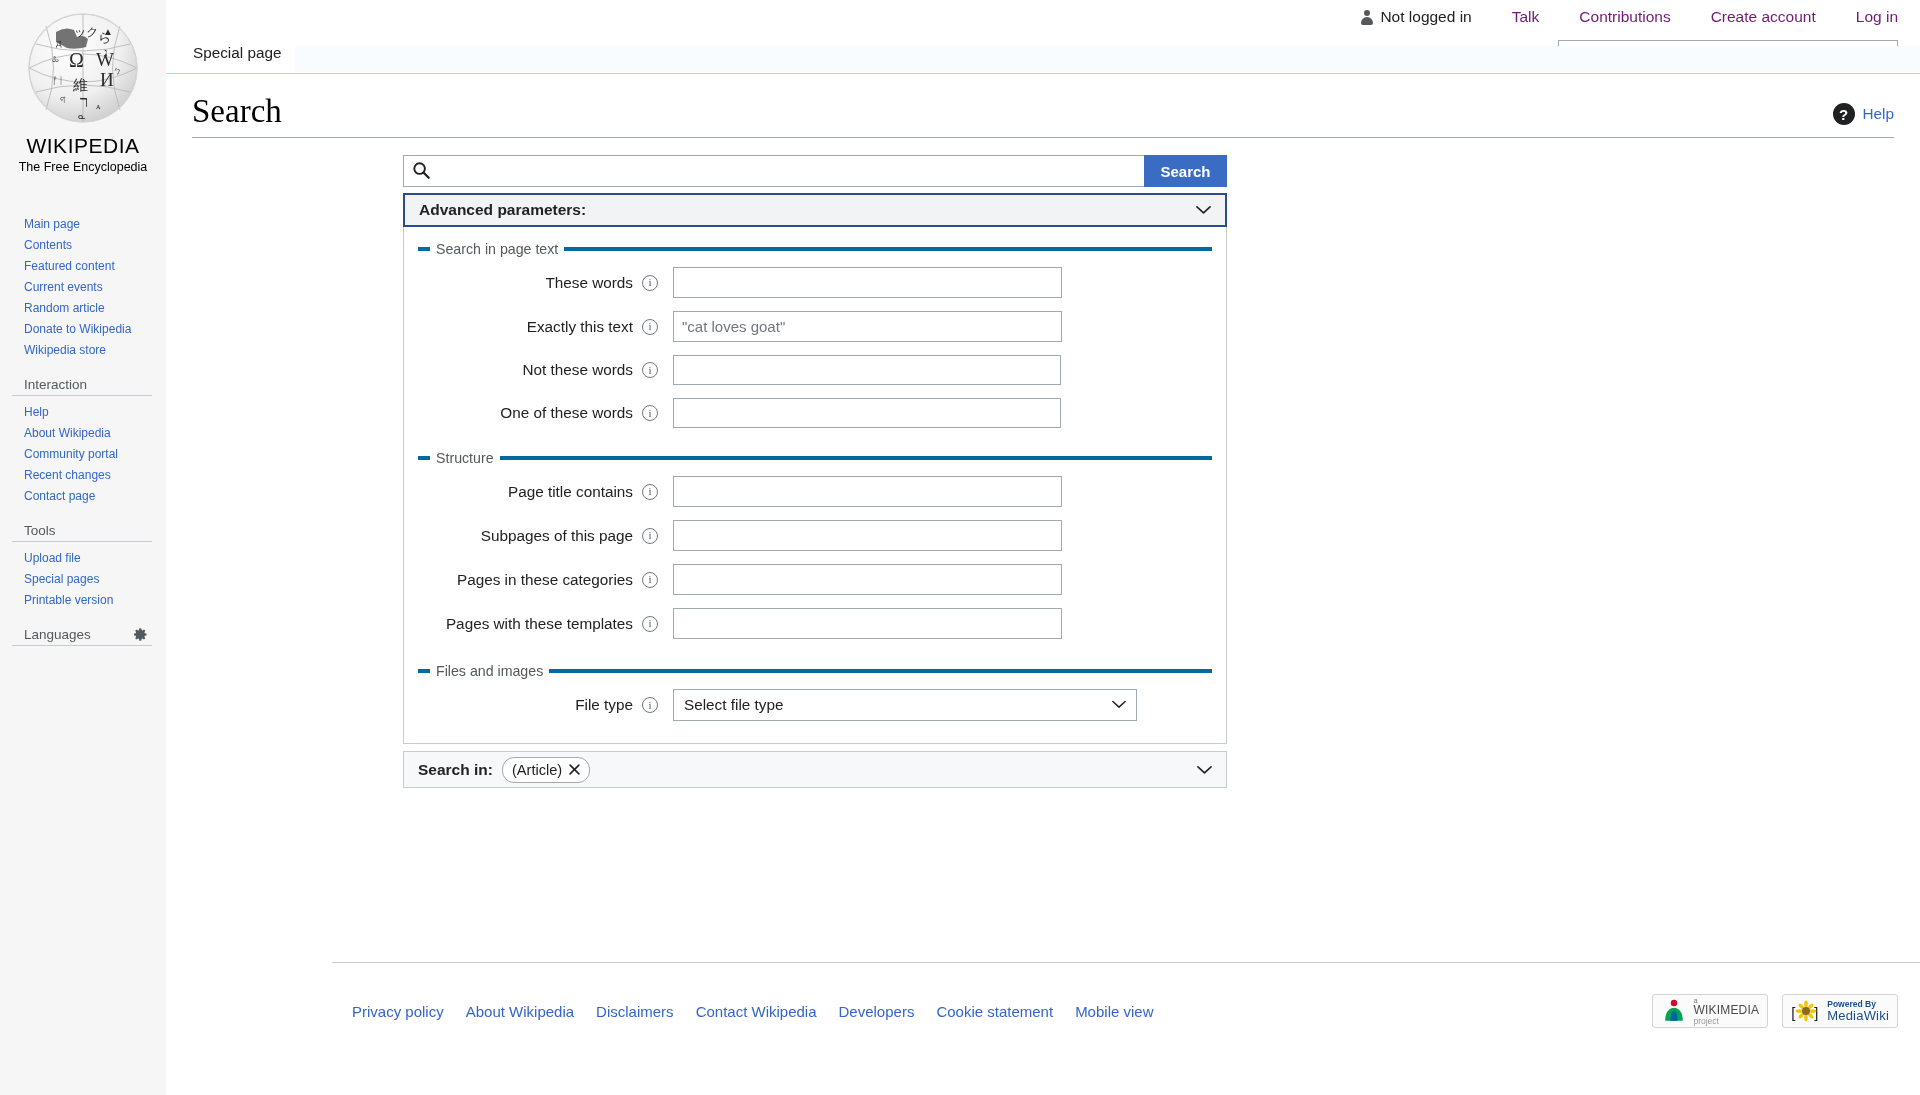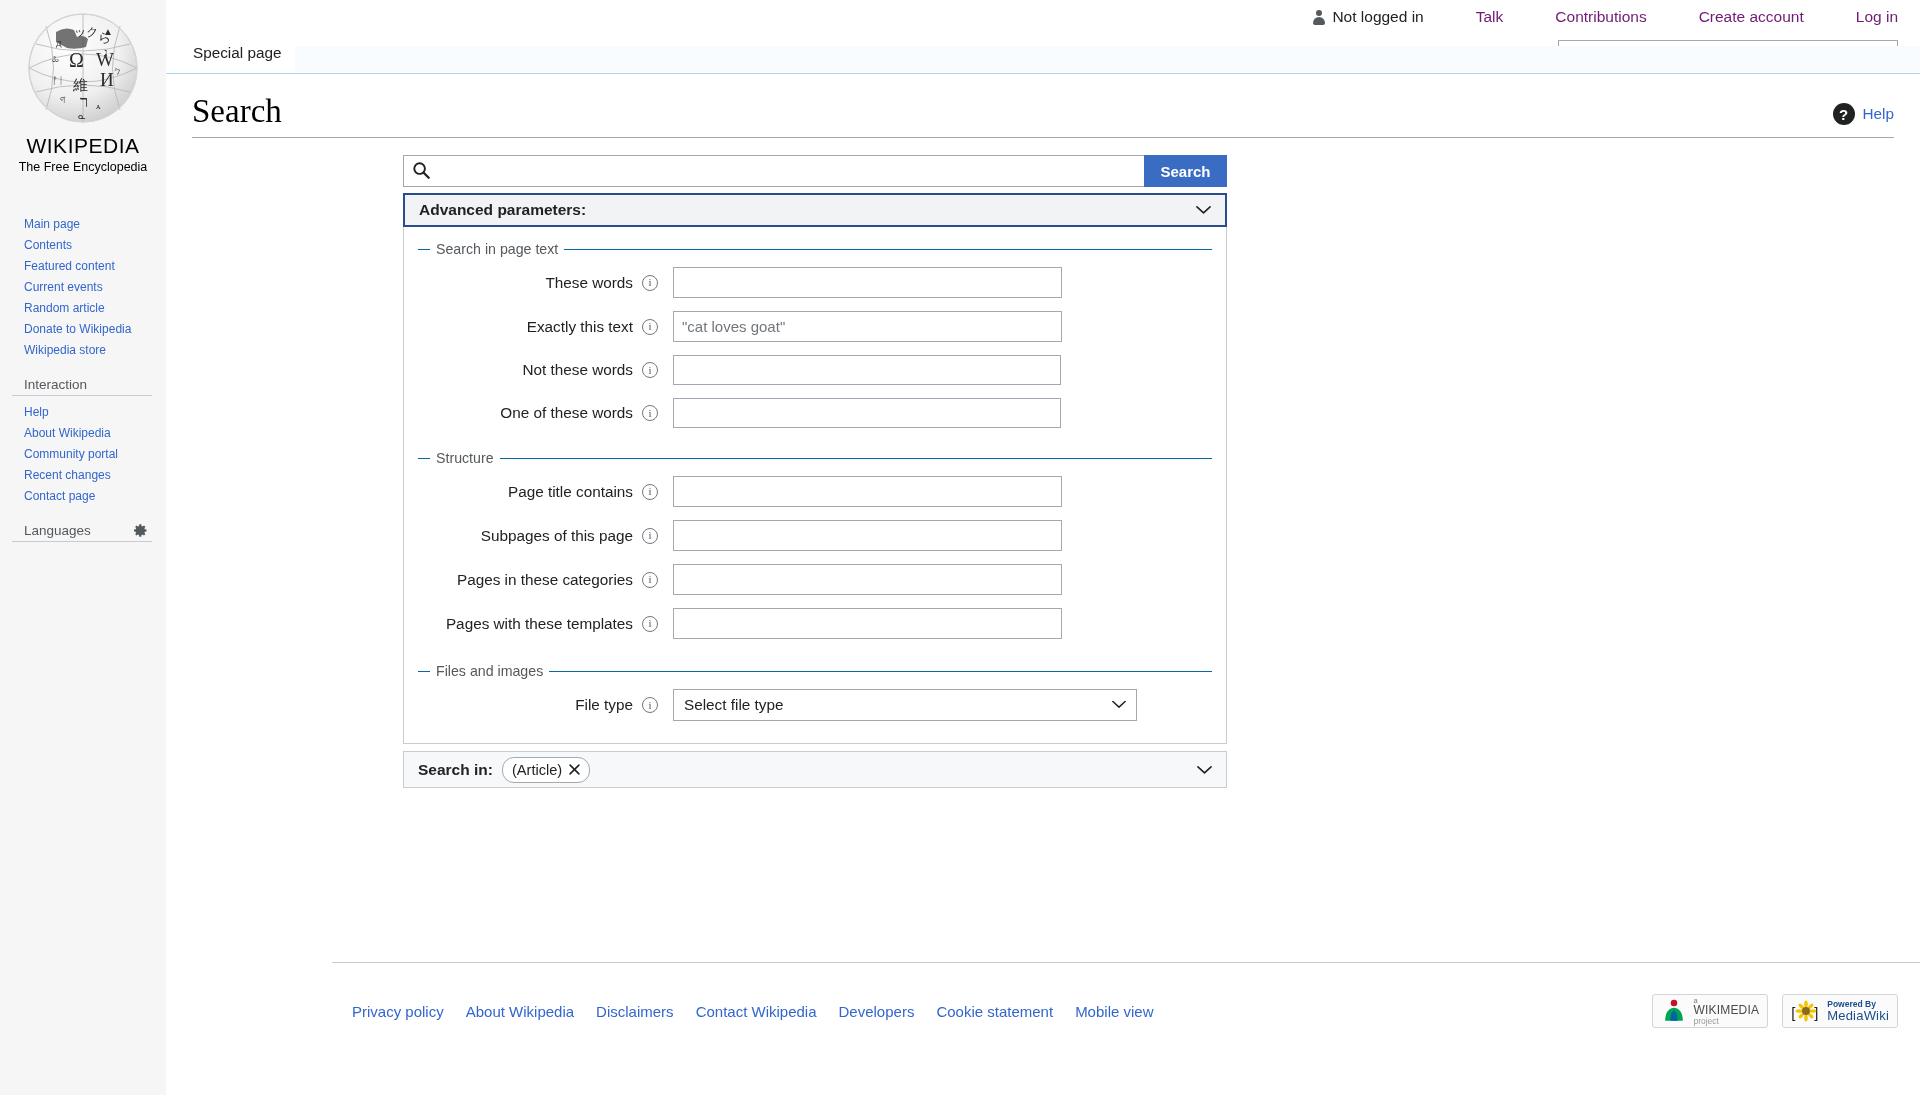--- a/index.html
+++ b/index.html
@@ -11,21 +11,21 @@
     font-size: 16px;
     color: #222222;
     overflow: hidden;
     position: relative;
   }
 
   
   #personal-bar {
     position: absolute; top: 0; right: 0; height: 34px;
     display: flex; align-items: center; justify-content: flex-end;
-    gap: 12px; padding-right: 22px;
+    gap: 0; padding-right: 22px;
     font-size: 15.5px;
   }
   #personal-bar .pb-user {
     display: flex; align-items: center; gap: 6px;
     color: #222; white-space: nowrap;
   }
   .user-glyph { display: inline-block; width: 14px; height: 15px; position: relative; }
   .user-glyph::before {
     content: ""; position: absolute; left: 4px; top: 0;
     width: 6px; height: 6px; border-radius: 50%; background: #54595d;
@@ -169,21 +169,21 @@
   }
   #adv-header .adv-label { font-size: 15.5px; font-weight: bold; color: #222; }
 
   #adv-panel {
     border: 1px solid #c8ccd1; border-top: none;
     background: #ffffff;
     padding: 14px 14px 18px 14px;
   }
 
   fieldset.fs {
-    border: none; border-top: 1px solid #0369a1;
+    border: none; border-top: 4px solid #0369a1;
     margin: 0 0 0 0; padding: 0;
   }
   fieldset.fs legend {
     font-size: 14.2px; color: #54595d;
     padding: 0 6px; margin-left: 12px;
   }
   .fs-body { padding-top: 10px; }
   fieldset.fs-structure { margin-top: 18px; }
   fieldset.fs-files { margin-top: 20px; }
 
@@ -354,20 +354,30 @@
     </div>
     <ul class="nav-list">
       <li><a href="#">Help</a></li>
       <li><a href="#">About Wikipedia</a></li>
       <li><a href="#">Community portal</a></li>
       <li><a href="#">Recent changes</a></li>
       <li><a href="#">Contact page</a></li>
     </ul>
   </div>
 
+  <div class="nav-portal">
+    <div class="portal-heading">
+      <span>Tools</span>
+    </div>
+    <ul class="nav-list">
+      <li><a href="#">Upload file</a></li>
+      <li><a href="#">Special pages</a></li>
+      <li><a href="#">Printable version</a></li>
+    </ul>
+  </div>
 
   <div class="nav-portal">
     <div class="portal-heading">
       <span>Languages</span>
       <span class="gear-wrap">
         <svg width="15" height="15" viewBox="0 0 20 20">
           <path fill="#54595d" d="M10 6.6a3.4 3.4 0 1 0 0 6.8 3.4 3.4 0 0 0 0-6.8zm0 5.2a1.8 1.8 0 1 1 0-3.6 1.8 1.8 0 0 1 0 3.6z"></path>
           <path fill="#54595d" d="M18 11.3v-2.6l-2.2-.37a6 6 0 0 0-.6-1.45l1.3-1.82-1.84-1.84-1.82 1.3a6 6 0 0 0-1.45-.6L11 1.7H8.4l-.37 2.2a6 6 0 0 0-1.45.6L4.76 3.2 2.92 5.04l1.3 1.82a6 6 0 0 0-.6 1.45L1.4 8.7v2.6l2.22.37a6 6 0 0 0 .6 1.45l-1.3 1.82 1.84 1.84 1.82-1.3a6 6 0 0 0 1.45.6L8.4 18.3H11l.37-2.22a6 6 0 0 0 1.45-.6l1.82 1.3 1.84-1.84-1.3-1.82a6 6 0 0 0 .6-1.45L18 11.3z"></path>
         </svg>
       </span>

